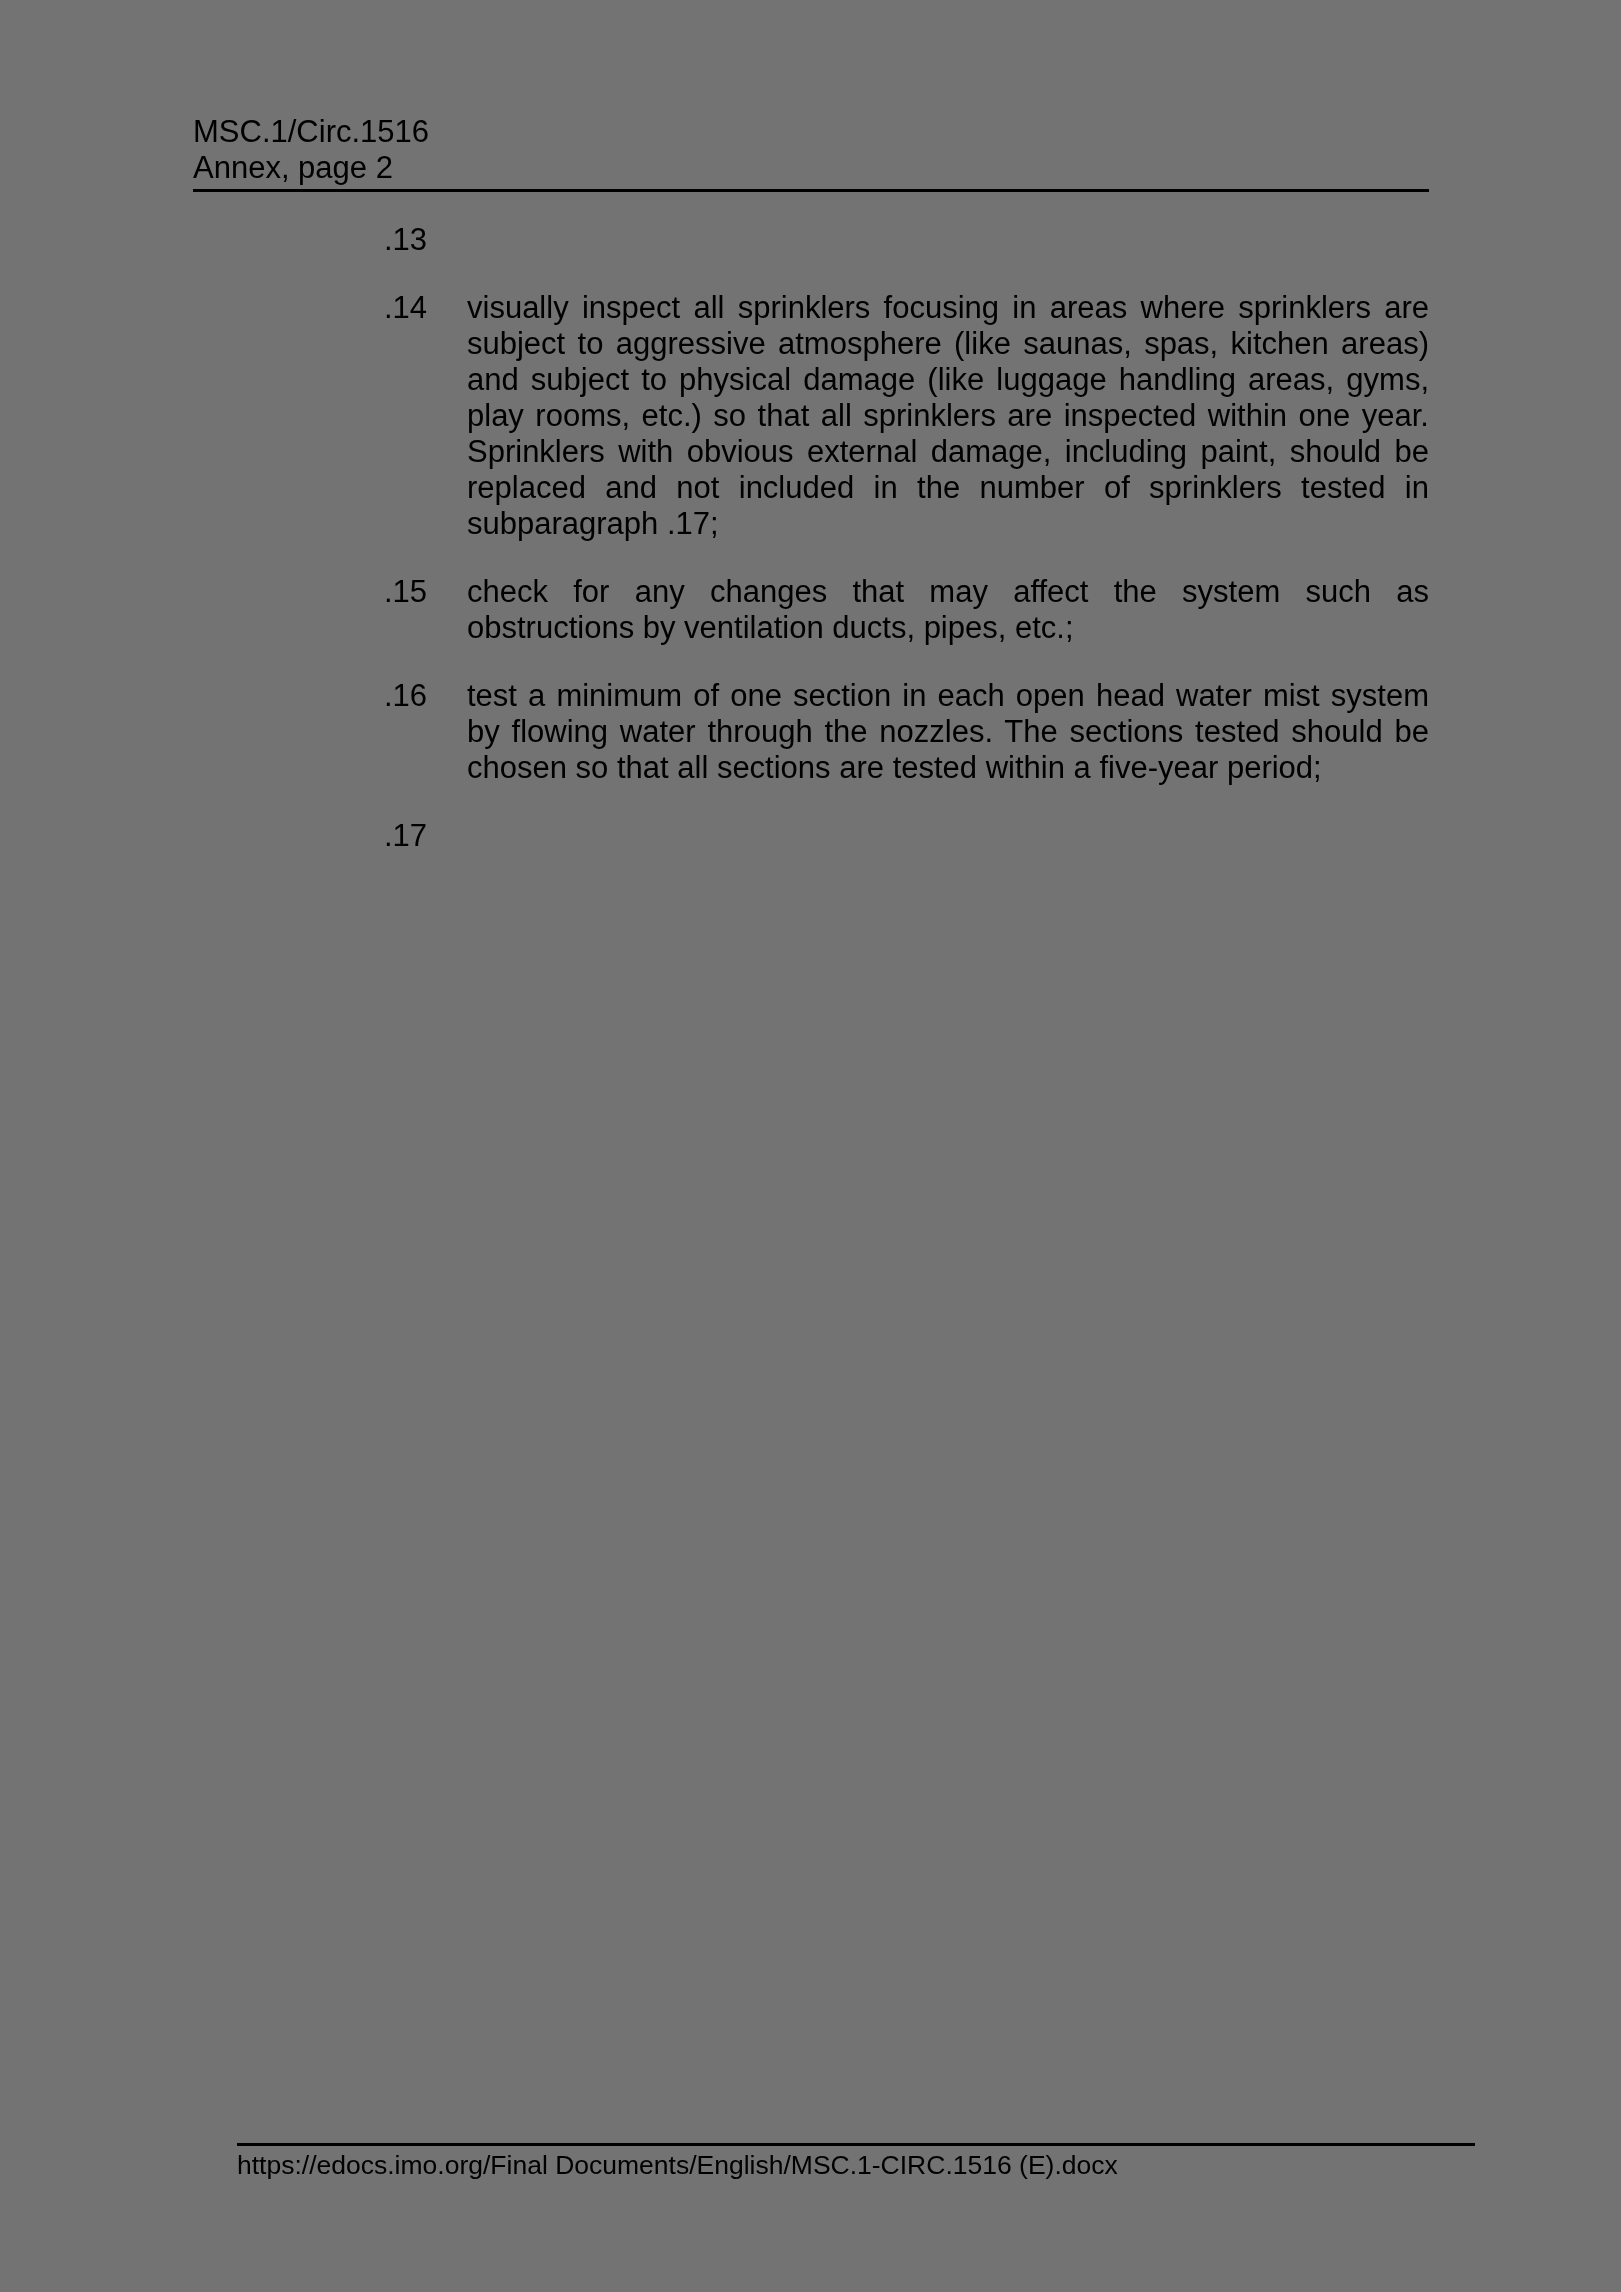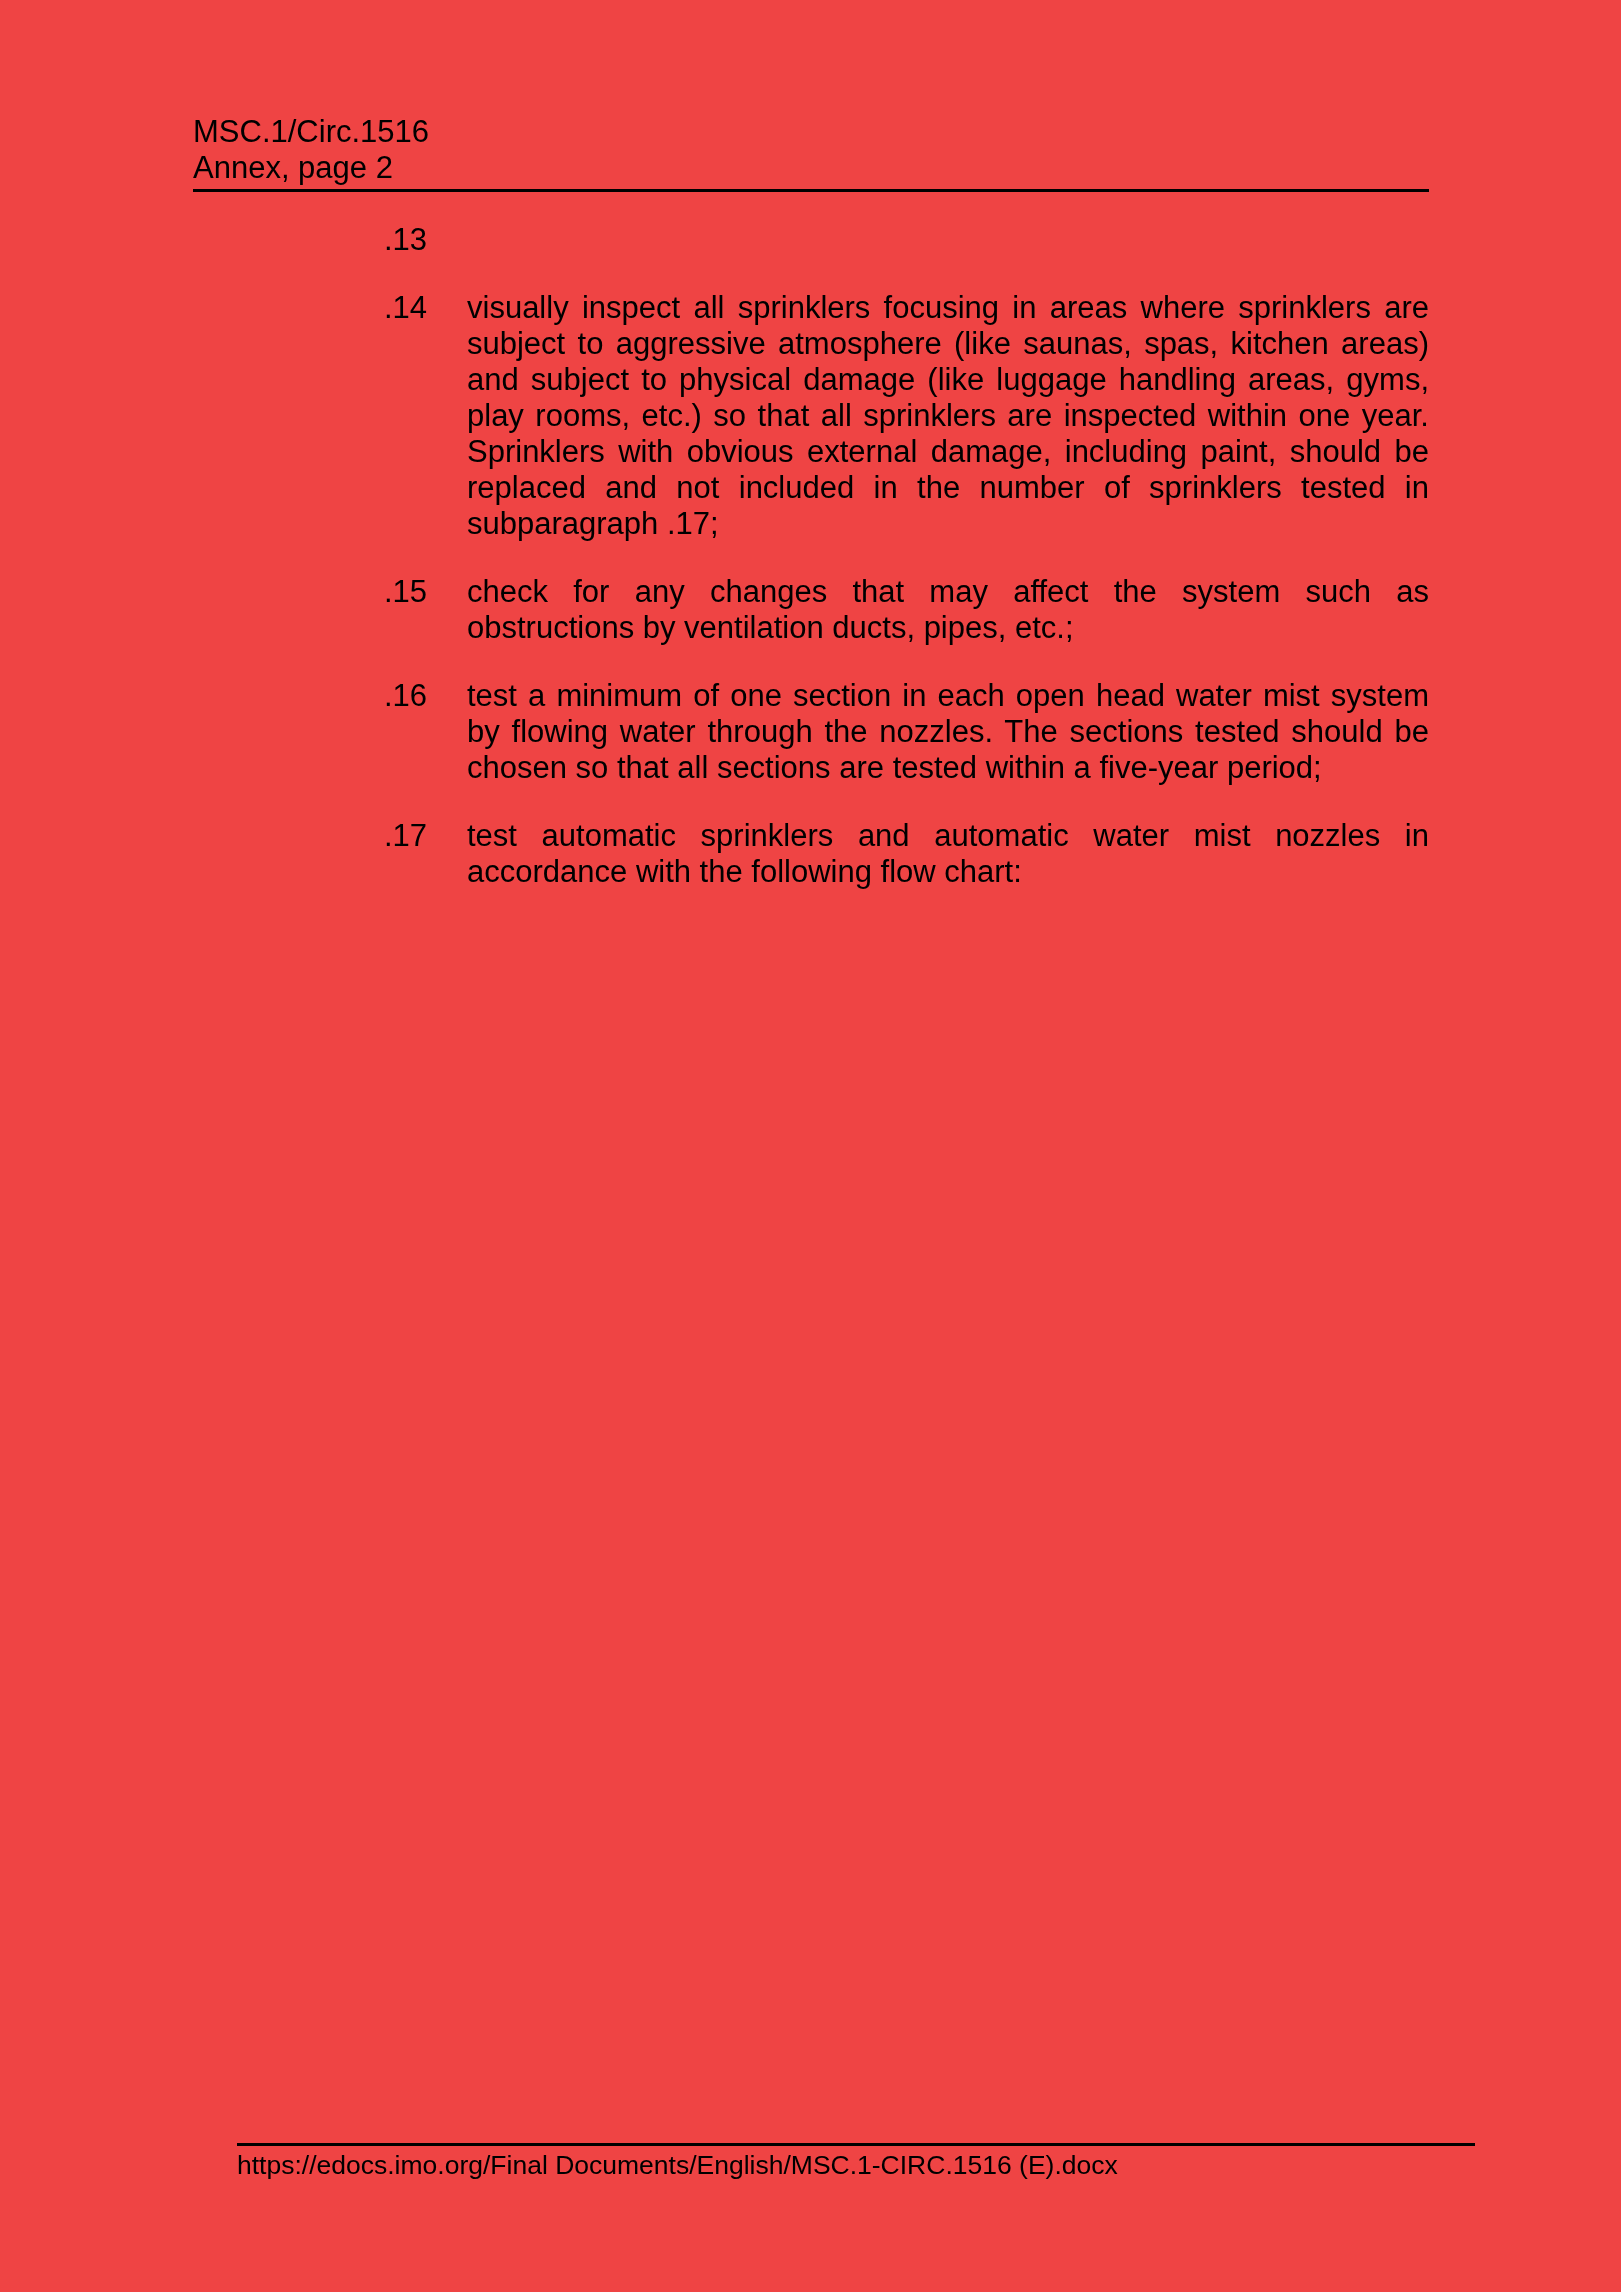--- a/index.html
+++ b/index.html
@@ -4,21 +4,21 @@
 <style>
   html, body {
     margin: 0;
     padding: 0;
     background: #e8e8e8;
   }
   .page {
     position: relative;
     width: 1621px;
     height: 2293px;
-    background: #ef4444;
+    background: #737373;
     color: #000000;
     font-family: "Liberation Sans", sans-serif;
     font-size: 31px;
     line-height: 36px;
     overflow: hidden;
   }
   .content {
     position: absolute;
     left: 193px;
     top: 114px;
@@ -93,21 +93,20 @@
         <div class="text">check for any changes that may affect the system such as obstructions by ventilation ducts, pipes, etc.;</div>
       </div>
 
       <div class="para">
         <div class="num">.16</div>
         <div class="text">test a minimum of one section in each open head water mist system by flowing water through the nozzles. The sections tested should be chosen so that all sections are tested within a five-year period;</div>
       </div>
 
       <div class="para">
         <div class="num">.17</div>
-        <div class="text">test automatic sprinklers and automatic water mist nozzles in accordance with the following flow chart:</div>
       </div>
 
     </div>
   </div>
 
   <div class="footer">
     <div class="rule" style="margin-top:0;"></div>
     <div class="footer-text">https://edocs.imo.org/Final Documents/English/MSC.1-CIRC.1516 (E).docx</div>
   </div>
 

